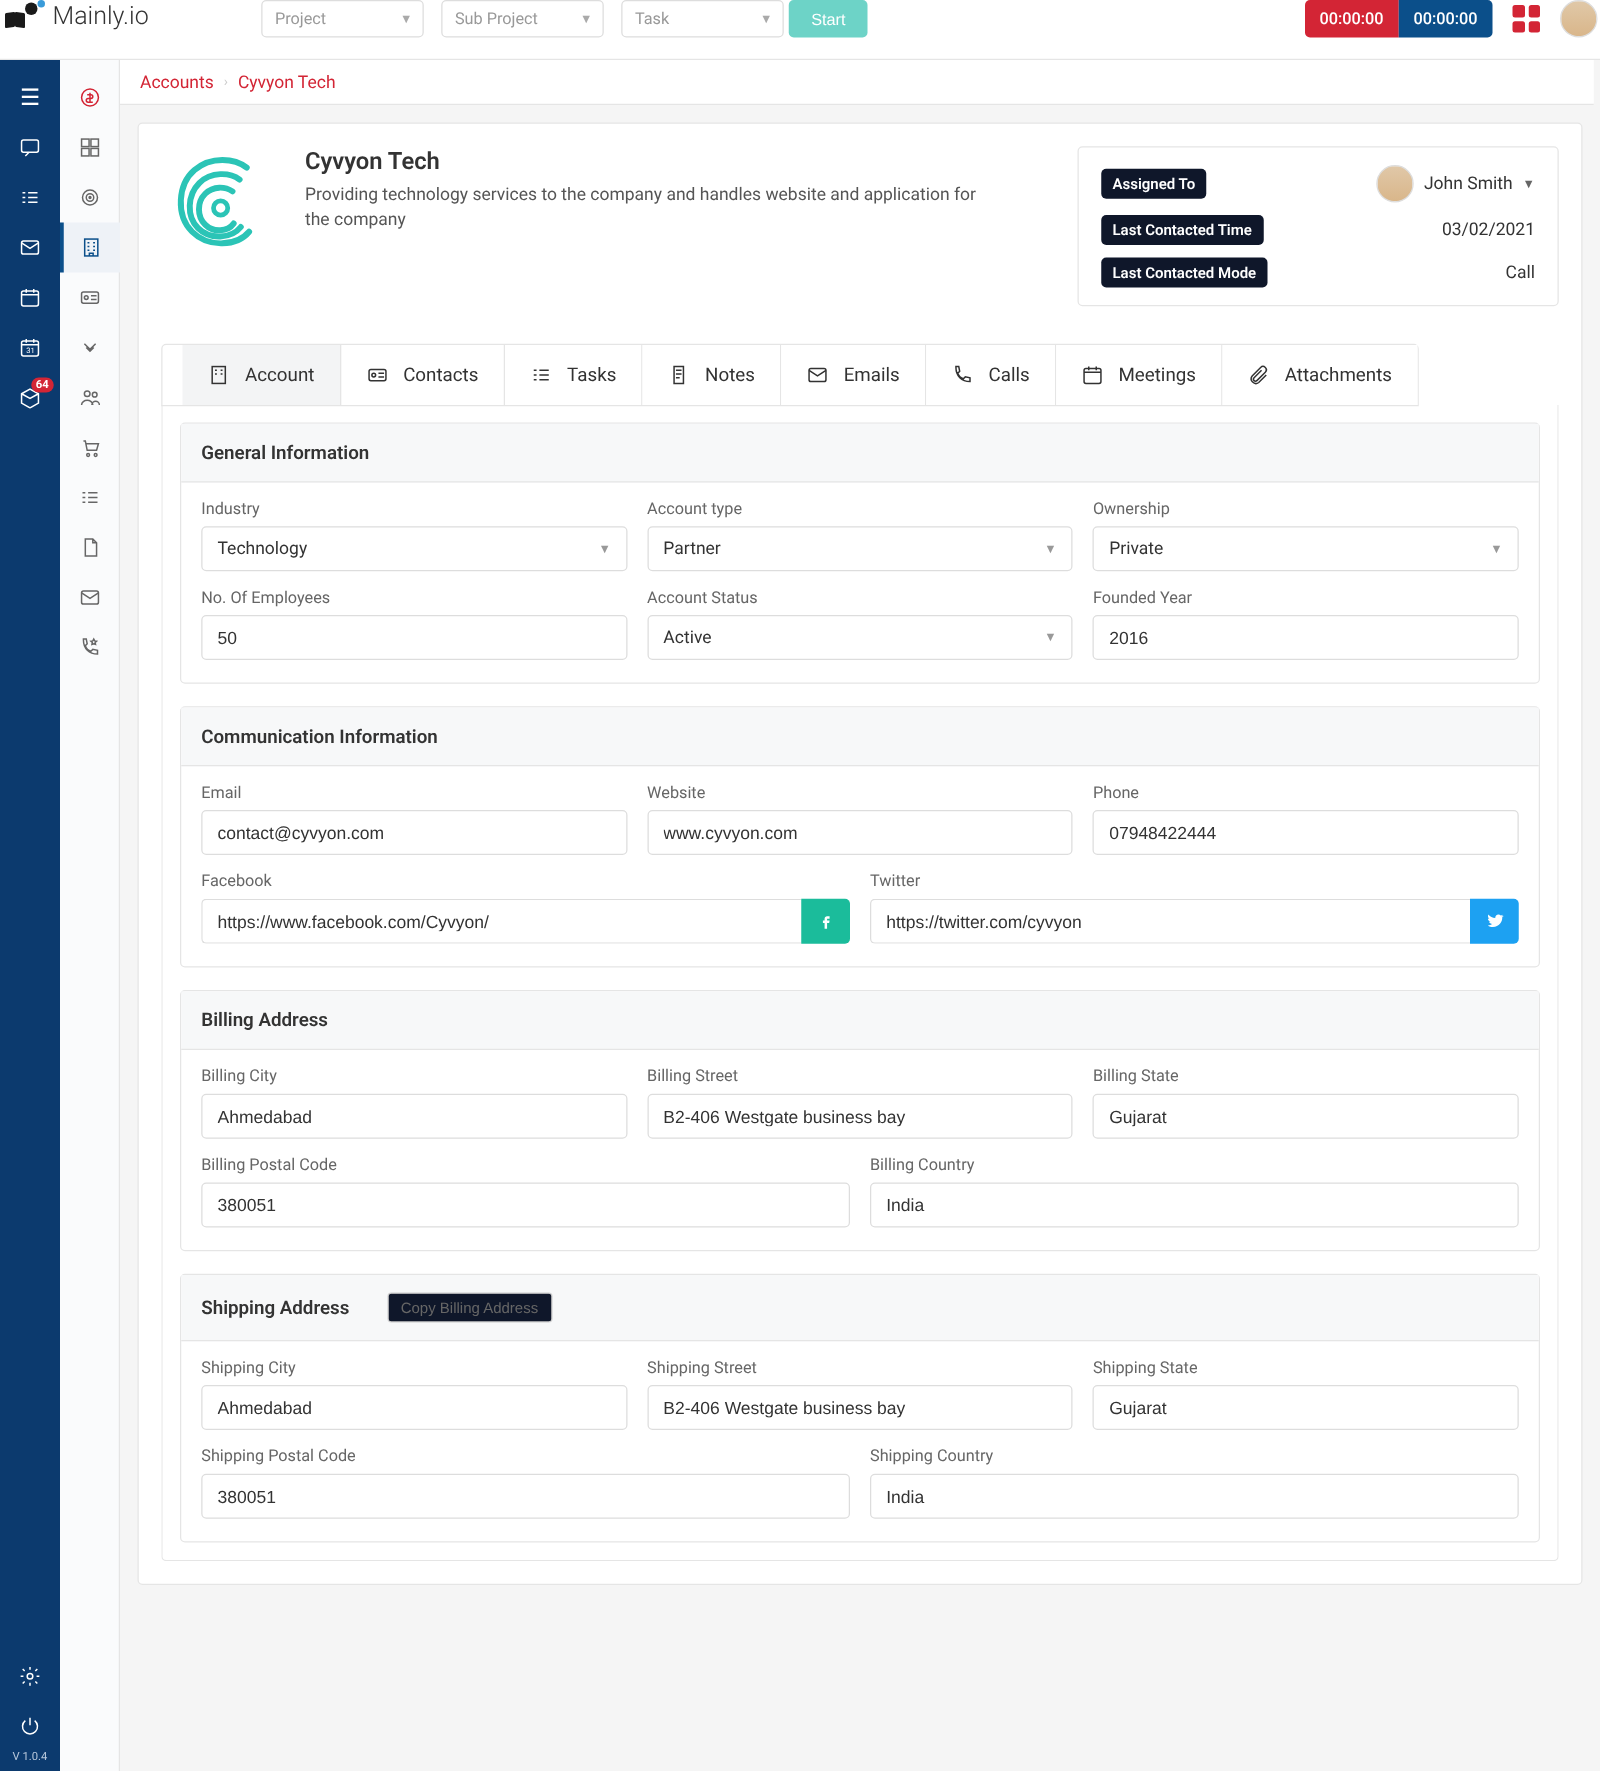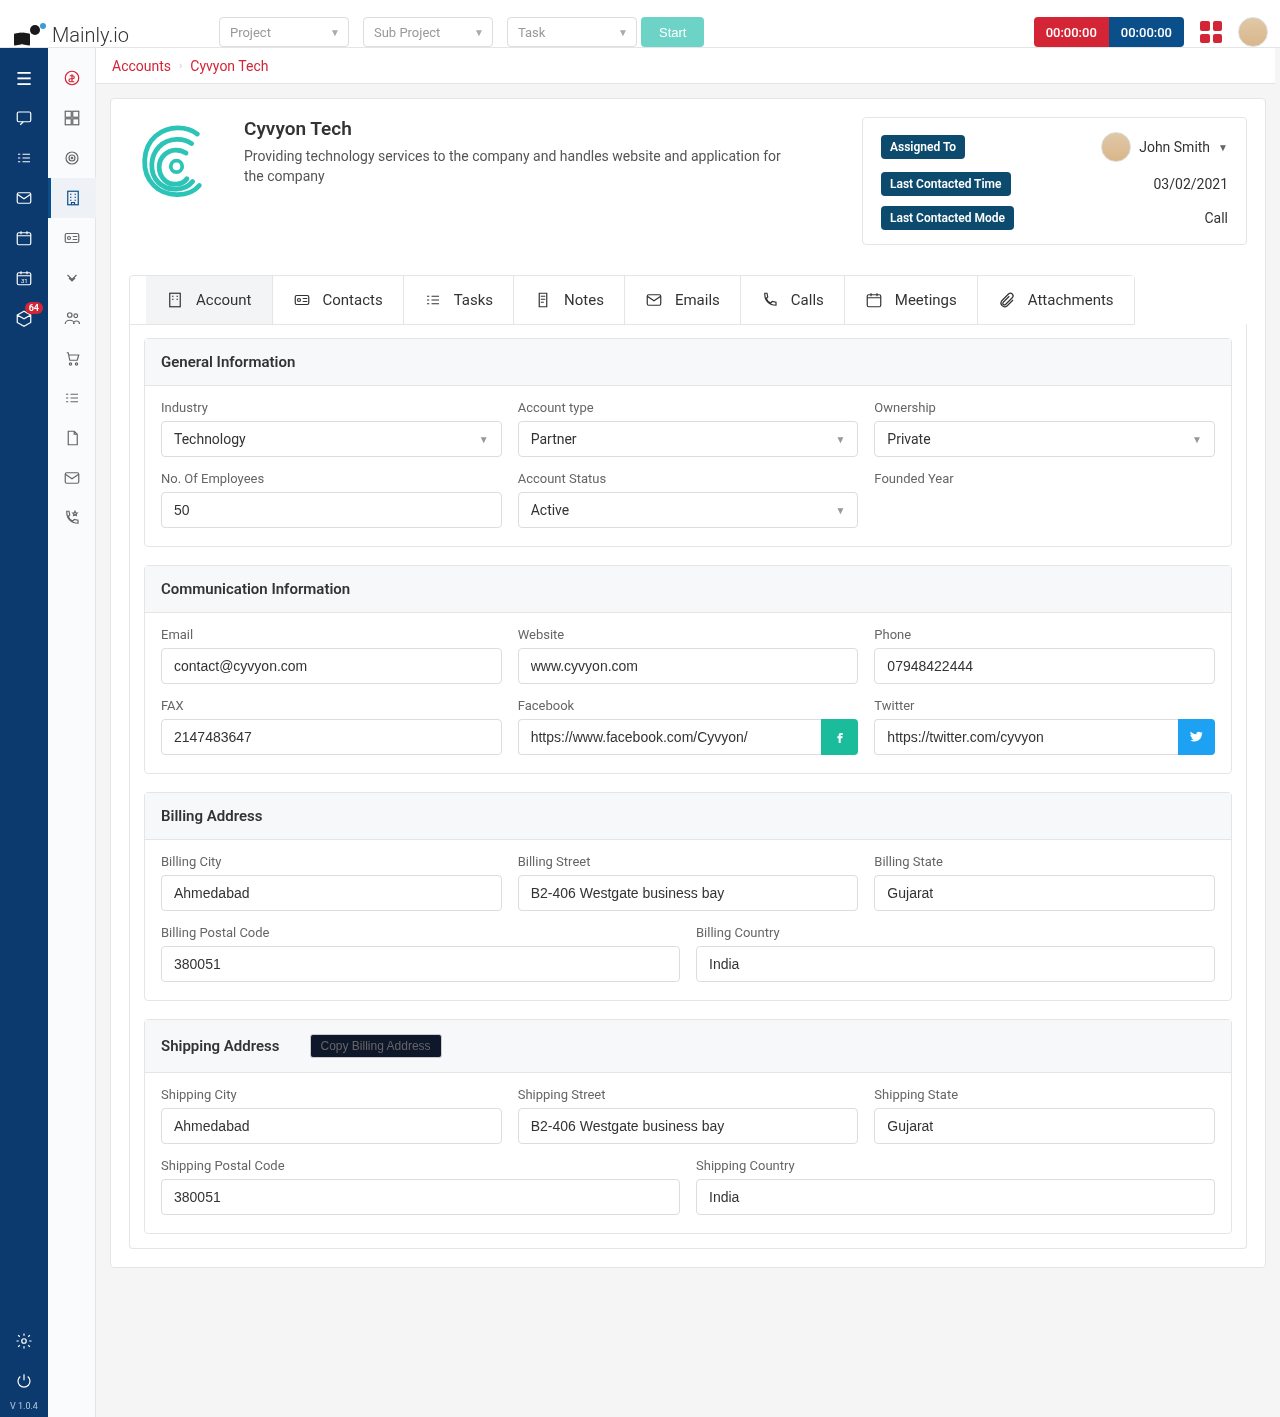--- a/index.html
+++ b/index.html
@@ -1,19 +1,19 @@
 <!DOCTYPE html>
 <html><head>
 <meta charset="utf-8">
 <style>
 * { box-sizing: border-box; margin: 0; padding: 0; }
 body { font-family: -apple-system, BlinkMacSystemFont, 'Segoe UI', Roboto, sans-serif; background: #f5f5f5; color: #333; font-size: 14px; }
 
 
-.topbar { height: 48px; background: #fff; border-bottom: 1px solid #e5e5e5; display: flex; align-items: flex-end; padding: 0 12px; position: fixed; top: 0; left: 0; right: 0; z-index: 100; }
+.topbar { height: 48px; background: #fff; border-bottom: 1px solid #e5e5e5; display: flex; align-items: flex-start; padding: 0 2px; position: fixed; top: 0; left: 0; right: 0; z-index: 100; }
 .logo { display: flex; align-items: center; gap: 6px; color: #333; font-size: 20px; font-weight: 300; margin-right: 90px; margin-left: 2px; }
 .logo-icon { display: flex; align-items: flex-end; gap: 2px; }
 .logo-icon .book { width: 18px; height: 14px; display: flex; }
 .logo-icon .book::before, .logo-icon .book::after { content: ""; width: 8px; height: 12px; background: #1a1a1a; border-radius: 1px; transform: skewY(-8deg); }
 .logo-icon .book::after { transform: skewY(8deg); }
 .logo-icon .bubble { width: 10px; height: 10px; background: #1a1a1a; border-radius: 50%; margin-left: -4px; margin-bottom: 12px; }
 .logo-icon .bubble2 { width: 6px; height: 6px; background: #3a9bd9; border-radius: 50%; margin-left: -2px; margin-bottom: 18px; }
 .topbar-selects { display: flex; gap: 14px; }
 .topbar-select { height: 30px; border: 1px solid #ddd; border-radius: 4px; padding: 0 24px 0 10px; background: #fff; color: #999; font-size: 13px; min-width: 130px; display: flex; align-items: center; justify-content: space-between; cursor: pointer; position: relative; }
 .topbar-select .caret { position: absolute; right: 8px; font-size: 10px; color: #aaa; }
@@ -52,21 +52,21 @@
 
 .hdr { display: flex; gap: 20px; align-items: flex-start; }
 .cyvyon-logo { width: 95px; height: 95px; flex-shrink: 0; }
 .cyvyon-logo svg { width: 100%; height: 100%; }
 .hdr-text { flex: 1; }
 .hdr-text h2 { font-size: 19px; font-weight: 600; margin-bottom: 6px; }
 .hdr-text p { font-size: 14px; color: #555; line-height: 1.45; max-width: 540px; }
 .hdr-card { border: 1px solid #e5e5e5; border-radius: 4px; padding: 14px 18px; width: 385px; }
 .hdr-card-row { display: flex; align-items: center; margin-bottom: 10px; }
 .hdr-card-row:last-child { margin-bottom: 0; }
-.tag { background: #0c4a6e; color: #fff; font-size: 12px; padding: 5px 9px; border-radius: 4px; font-weight: 600; }
+.tag { background: #0f172a; color: #fff; font-size: 12px; padding: 5px 9px; border-radius: 4px; font-weight: 600; }
 .hdr-card-row .right { margin-left: auto; display: flex; align-items: center; gap: 8px; font-size: 14px; color: #333; }
 .avatar-sm { width: 30px; height: 30px; border-radius: 50%; background: linear-gradient(#e0c8a8, #d9b68a); border: 1px solid #ddd; }
 .caret-sm { color: #666; font-size: 10px; cursor: pointer; }
 
 
 .tabs { display: flex; border: 1px solid #e5e5e5; border-radius: 4px 4px 0 0; margin-top: 30px; width: fit-content; padding-left: 16px; }
 .tab { display: flex; align-items: center; gap: 12px; padding: 15px 20px; border-right: 1px solid #e5e5e5; font-size: 15px; color: #333; cursor: pointer; background: #fff; }
 .tab:last-child { border-right: none; }
 .tab.active { background: #f3f4f5; position: relative; }
 .tab .ticon { width: 18px; height: 18px; display: inline-flex; align-items: center; justify-content: center; }
@@ -408,35 +408,34 @@
           </div>
           <div class="row">
             <div class="field"><label>No. Of Employees</label><input value="50" style=""></div>
             <div class="field">
                 <label>Account Status</label>
                 <div class="select">
                   <span>Active</span>
                   <span class="caret">▼</span>
                 </div>
               </div>
-            <div class="field"><label>Founded Year</label></div>
+            <div class="field"><label>Founded Year</label><input value="2016" style=""></div>
           </div>
         </div>
       </div>
 
       <div class="section">
         <div class="section-hdr">Communication Information</div>
         <div class="section-body">
           <div class="row">
             <div class="field"><label>Email</label><input value="contact@cyvyon.com" style=""></div>
             <div class="field"><label>Website</label><input value="www.cyvyon.com" style=""></div>
             <div class="field"><label>Phone</label><input value="07948422444" style=""></div>
           </div>
           <div class="row">
-            <div class="field"><label>FAX</label><input value="2147483647" style=""></div>
             <div class="field">
                 <label>Facebook</label>
                 <div class="input-group">
                   <input value="https://www.facebook.com/Cyvyon/" style="">
                   <div class="addon fb">
                     <svg width="16" height="16" viewBox="0 0 24 24" fill="#fff">
                       <path d="M13 9h3V6h-3c-1.7 0-3 1.3-3 3v2H8v3h2v7h3v-7h2.5l.5-3H13V9z"></path>
                     </svg>
                   </div>
                 </div>

